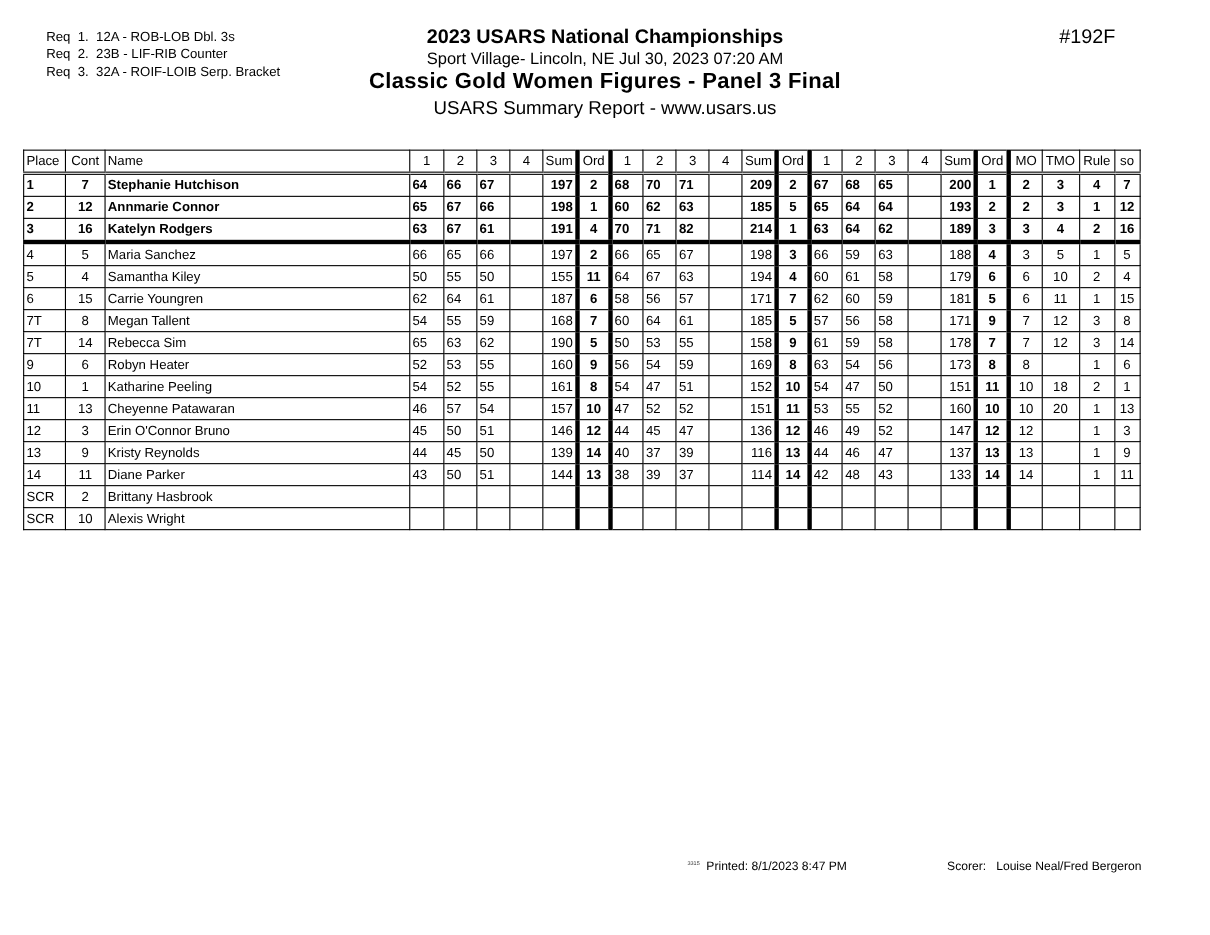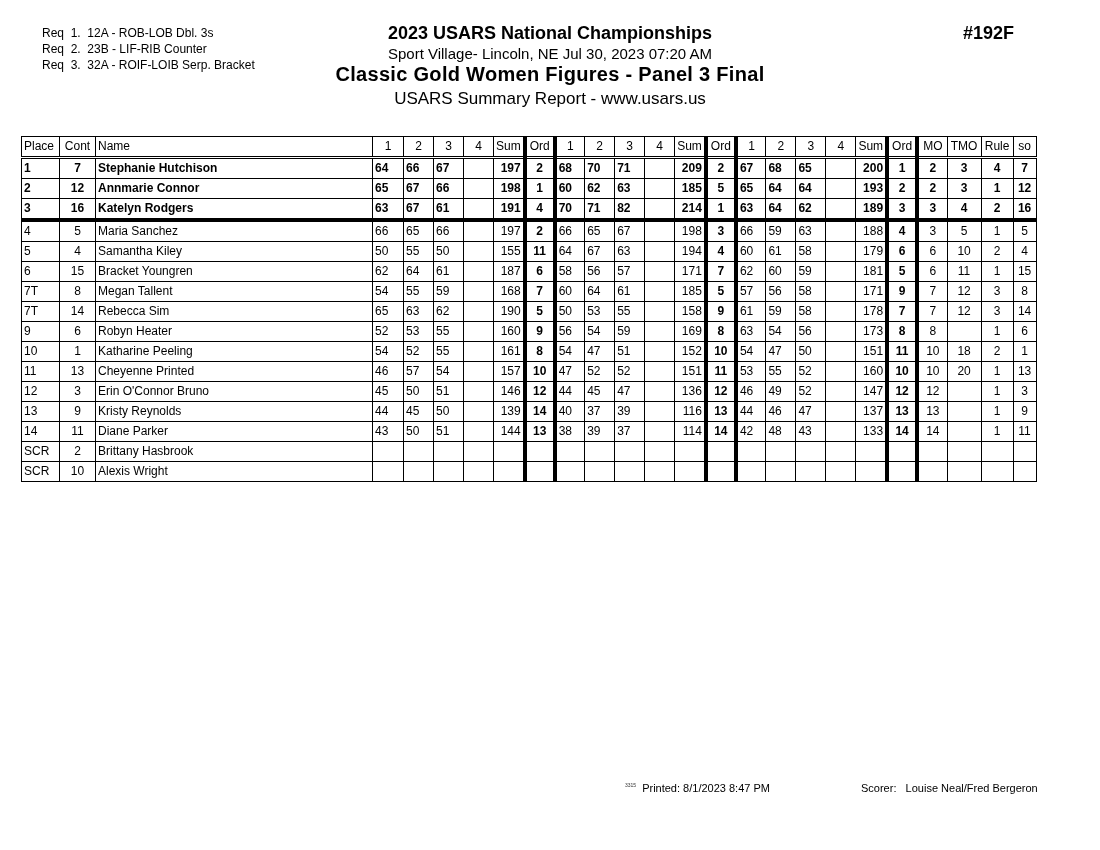--- a/index.html
+++ b/index.html
@@ -5,21 +5,21 @@
   html, body { margin: 0; padding: 0; background: #ffffff; }
   body { width: 1100px; height: 850px; position: relative; overflow: hidden;
          font-family: "Liberation Sans", "DejaVu Sans", sans-serif; color: #000; }
   .reqs { position: absolute; left: 24px; top: 25px; font-size: 12px; line-height: 16px; margin-left: 18px; }
   .reqs div { white-space: pre; }
   .hdr { position: absolute; left: 300px; width: 500px; text-align: center; white-space: nowrap; }
   .h1 { top: 23px; font-size: 18px; font-weight: bold; }
   .h2 { top: 45px; font-size: 15px; }
   .h3 { top: 63px; font-size: 20px; font-weight: bold; letter-spacing: 0.3px; }
   .h4 { top: 89px; font-size: 17px; }
-  .sheet-id { position: absolute; left: 963px; top: 23px; font-size: 18px; font-weight: bold; }
+  .sheet-id { position: absolute; left: 963px; top: 23px; font-size: 18px; font-weight: normal; }
 
   table.grid { position: absolute; left: 21px; top: 136px; border-collapse: collapse;
                table-layout: fixed; font-size: 12px; }
   table.grid td { border: 1px solid #000; height: 19px; padding: 0 2px; white-space: nowrap;
                   overflow: hidden; line-height: 19px; }
   table.grid tr.judges td { height: 20px; vertical-align: top; line-height: 16px; font-size: 11px; padding-left: 5px; }
   table.grid tr.judges td.blank { border: none; }
   table.grid tr.colhead td { border-bottom: 3px double #000; height: 18px; }
   .c { text-align: center; }
   .r { text-align: right; margin-top: 14px; }
@@ -239,21 +239,21 @@
         <td class="r">179</td>
         <td class="ord thickL">6</td>
         <td class="c thickL">6</td>
         <td class="c">10</td>
         <td class="c">2</td>
         <td class="c">4</td>
       </tr>
       <tr>
         <td class="l">6</td>
         <td class="c">15</td>
-        <td class="l">Bracket Youngren</td>
+        <td class="l">Carrie Youngren</td>
         <td class="l">62</td>
         <td class="l">64</td>
         <td class="l">61</td>
         <td class="l"></td>
         <td class="r">187</td>
         <td class="ord thickL">6</td>
         <td class="l thickL">58</td>
         <td class="l">56</td>
         <td class="l">57</td>
         <td class="l"></td>
@@ -374,21 +374,21 @@
         <td class="r">151</td>
         <td class="ord thickL">11</td>
         <td class="c thickL">10</td>
         <td class="c">18</td>
         <td class="c">2</td>
         <td class="c">1</td>
       </tr>
       <tr>
         <td class="l">11</td>
         <td class="c">13</td>
-        <td class="l">Cheyenne Printed</td>
+        <td class="l">Cheyenne Patawaran</td>
         <td class="l">46</td>
         <td class="l">57</td>
         <td class="l">54</td>
         <td class="l"></td>
         <td class="r">157</td>
         <td class="ord thickL">10</td>
         <td class="l thickL">47</td>
         <td class="l">52</td>
         <td class="l">52</td>
         <td class="l"></td>

